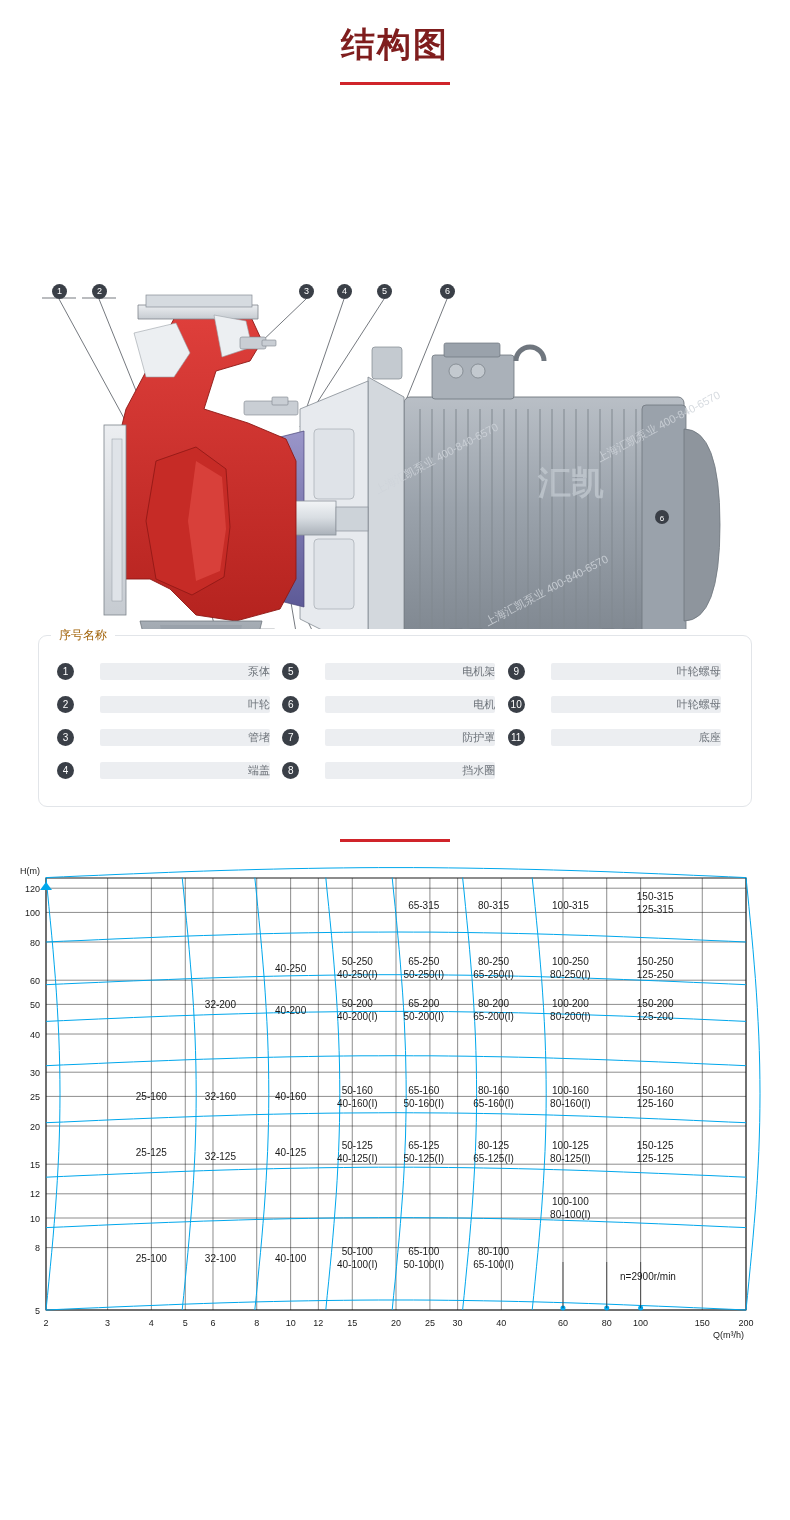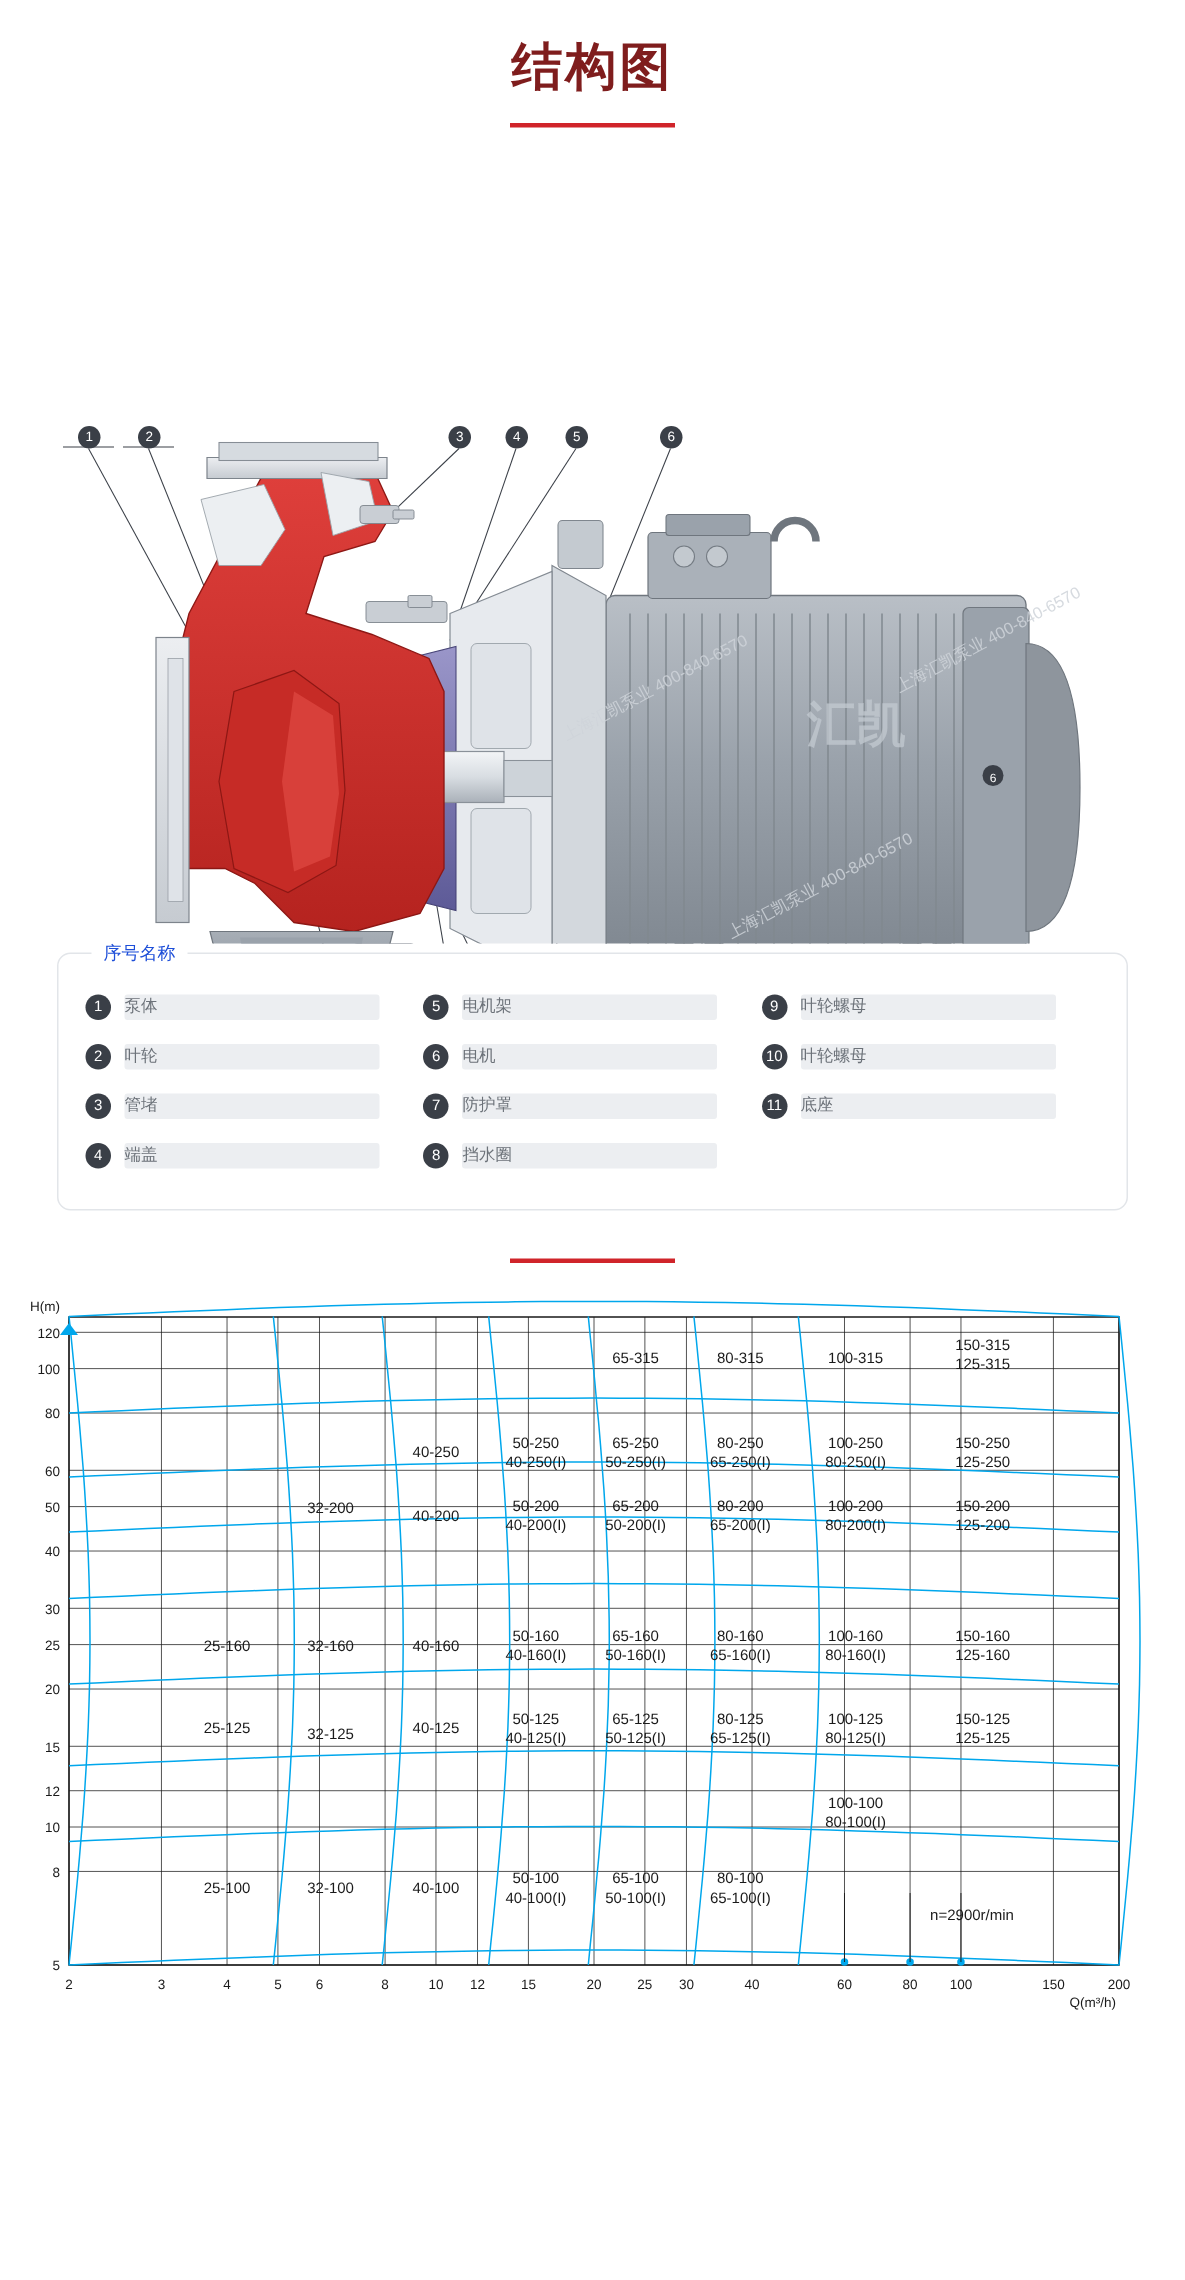--- a/index.html
+++ b/index.html
@@ -66,25 +66,25 @@
   .legend {
     position:relative;
     margin:6px auto 0 auto;
     width:712px; height:170px;
     border:1px solid #e2e5e9;
     border-radius:9px;
     background:#fff;
   }
   .legend-cap {
     position:absolute;
-    top:-9px; left:22px;
+    top:-9px; left:12px;
     background:#fff;
     padding:0 8px;
     font-size:12px;
-    color:#1d4ed8;
+    color:#a16207;
   }
   .legend-grid {
     position:absolute;
     top:22px; left:18px; right:18px;
     display:flex;
     gap:0;
   }
   .legend-col { flex:1; }
   .legend-item {
     display:flex;
@@ -96,28 +96,28 @@
     width:17px; height:17px;
     border-radius:50%;
     background:#3a3f47;
     color:#fff;
     font-size:10px;
     line-height:17px;
     text-align:center;
     flex:0 0 17px;
   }
   .legend-bar {
-    margin-left:9px;
+    margin-left:26px;
     flex:1;
     height:17px;
     background:#eceef1;
     border-radius:2px;
     font-size:11px;
     color:#6c7279;
-    text-align:left;
+    text-align:right;
     line-height:17px;
     max-width:170px;
   }
 
   
   .chart-wrap {
     position:relative;
     width:790px;
     height:510px;
     margin-top:18px;

